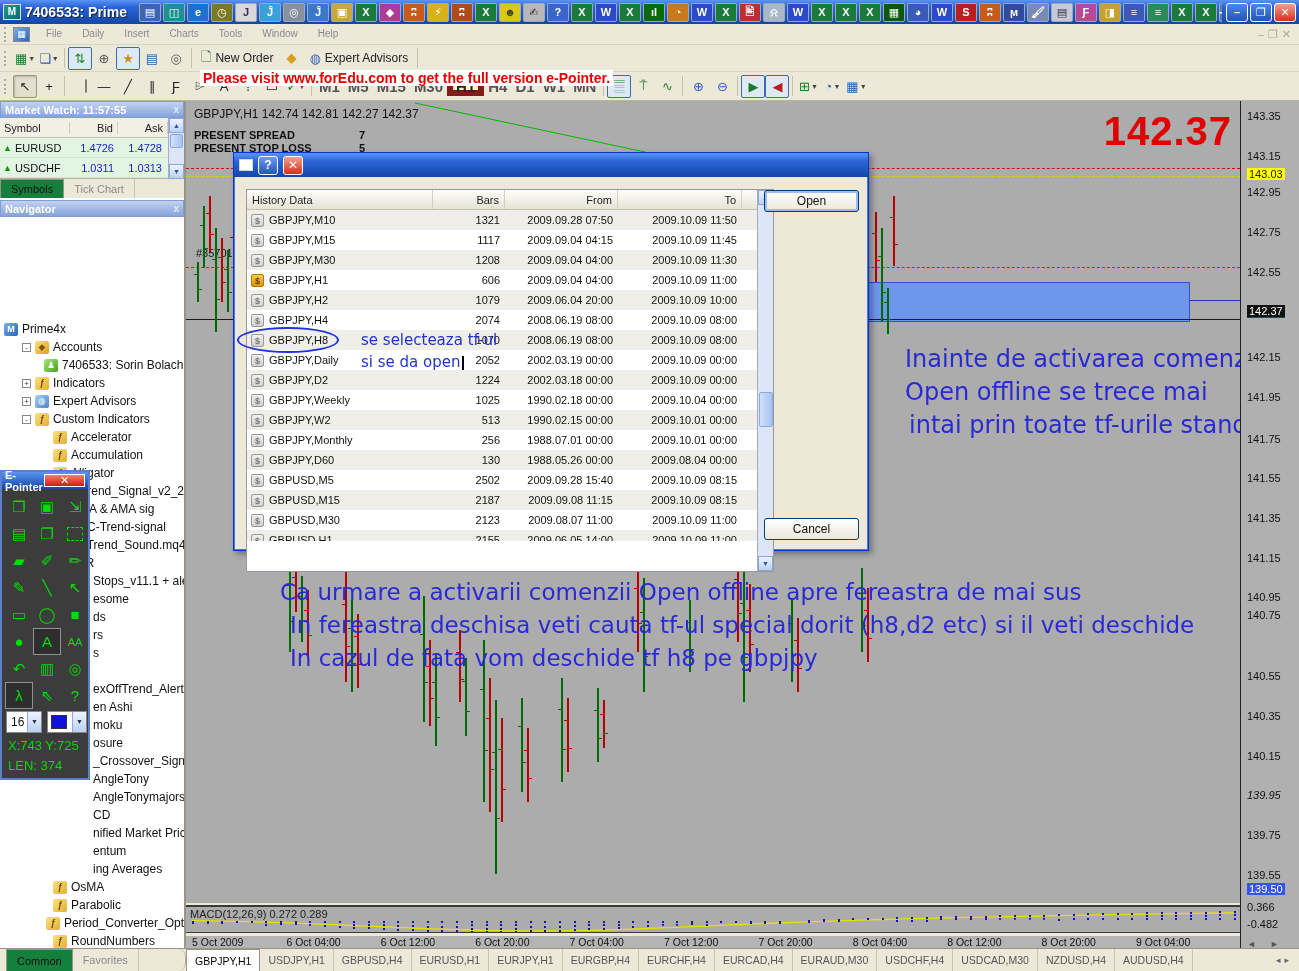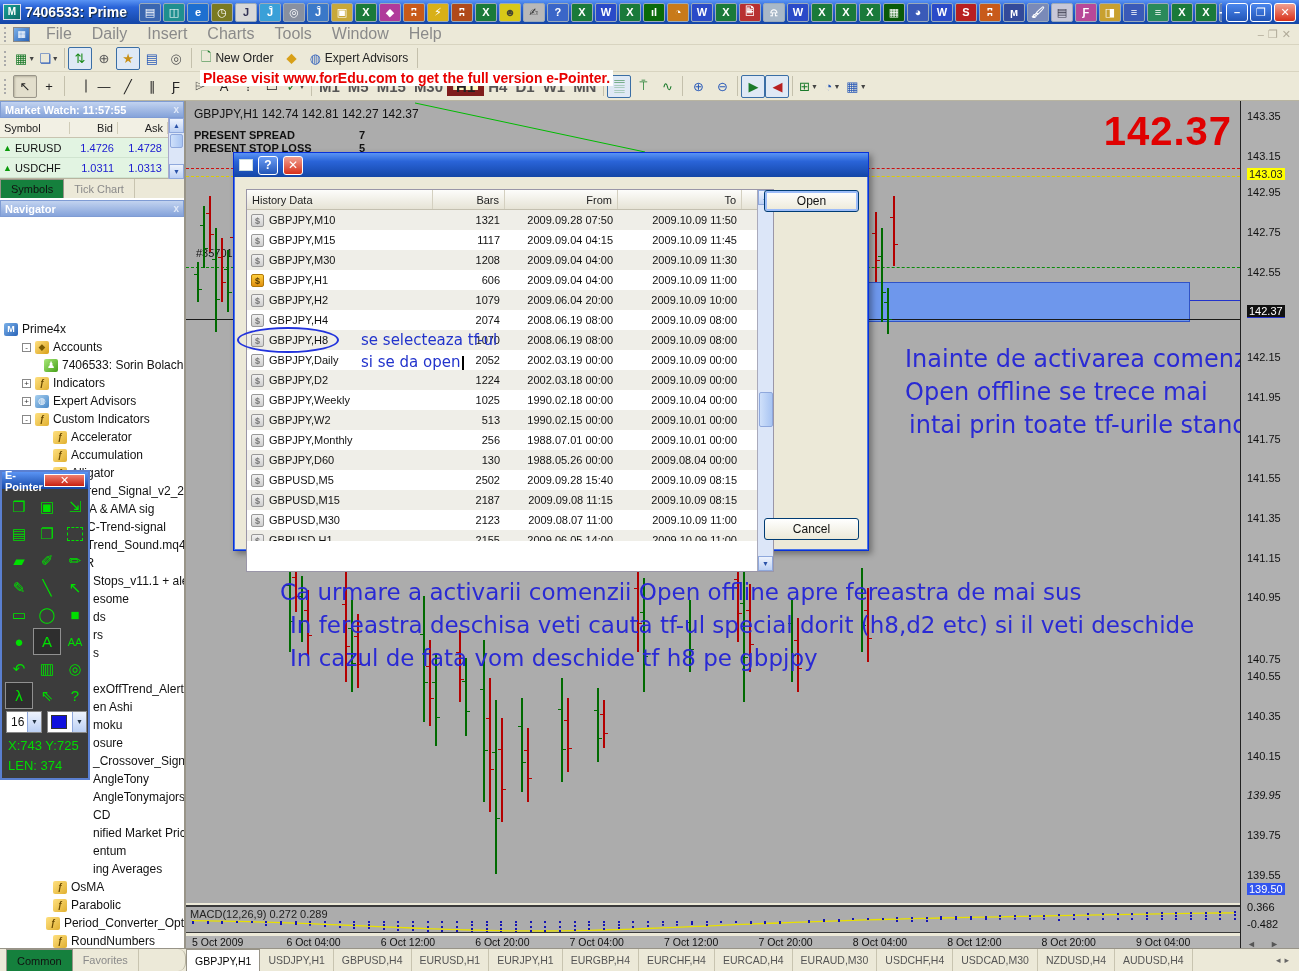--- a/index.html
+++ b/index.html
@@ -15,21 +15,21 @@
 .ql { display:flex; gap:2px; margin-left:8px; flex:1; overflow:hidden; }
 .qlb { width:22px; height:19px; border:1px solid #9ab; border-radius:2px; color:#fff; font-size:11px; font-weight:bold; display:flex; align-items:center; justify-content:center; flex:none; }
 .win-btns { display:flex; gap:2px; }
 .wbtn { width:22px; height:19px; border:1px solid #fff; border-radius:3px; color:#fff; font-size:11px; font-weight:bold; text-align:center; line-height:17px; background:linear-gradient(180deg,#4a86ec,#2356b8); }
 .wbtn.close { background:linear-gradient(180deg,#f0a090,#d8301a); }
 
 
 .menubar { position:absolute; left:0; top:24px; width:1299px; height:21px; background:#ece9d8; border-bottom:1px solid #d8d4c0; display:flex; align-items:center; }
 .grip { width:5px; height:15px; margin:0 4px; border-left:2px dotted #aaa; }
 .menu-ic { width:17px; height:15px; background:linear-gradient(135deg,#7ab0e8,#2a64b8); border:1px solid #888; margin-right:6px; color:#fff; font-size:9px; text-align:center; line-height:13px; }
-.mitem { padding:0 10px; color:#8a8a8a; font-size:16px; line-height:20px; }
+.mitem { padding:0 10px; color:#8a8a8a; font-size:10px; line-height:20px; }
 .menu-winbtns { margin-left:auto; display:flex; gap:4px; padding-right:8px; color:#b0aa98; font-size:11px; }
 
 
 .toolbar { position:absolute; left:0; width:1299px; background:#ece9d8; display:flex; align-items:center; }
 .t2 { top:45px; height:27px; border-bottom:1px solid #d8d4c0; }
 .t3 { top:72px; height:29px; border-bottom:1px solid #b8b4a0; }
 .tbtn { width:24px; height:23px; display:flex; align-items:center; justify-content:center; font-size:13px; border:1px solid transparent; border-radius:2px; flex:none; }
 .tbtn.hl { border:1px solid #3a6ea5; background:#dfe9f5; }
 .tbtn.pressed { border:1px solid #9a968a; background:#e2decc; box-shadow:inset 1px 1px 2px #b8b4a0; }
 .tsep { width:1px; height:20px; background:#c4c0ac; margin:0 3px; flex:none; }
@@ -578,21 +578,21 @@
       <div class="ptick" style="top: 165px;">142.55</div>
       <div class="ptick hl-blue" style="top: 205px;">142.44</div>
       <div class="ptick hl-black" style="top: 204px;">142.37</div>
       <div class="ptick" style="top: 250px;">142.15</div>
       <div class="ptick" style="top: 290px;">141.95</div>
       <div class="ptick" style="top: 332px;">141.75</div>
       <div class="ptick" style="top: 371px;">141.55</div>
       <div class="ptick" style="top: 411px;">141.35</div>
       <div class="ptick" style="top: 451px;">141.15</div>
       <div class="ptick" style="top: 490px;">140.95</div>
-      <div class="ptick" style="top: 552px;">140.75</div>
+      <div class="ptick" style="top: 508px;">140.75</div>
       <div class="ptick" style="top: 569px;">140.55</div>
       <div class="ptick" style="top: 609px;">140.35</div>
       <div class="ptick" style="top: 649px;">140.15</div>
       <div class="ptick" style="top: 688px; font-style: italic;">139.95</div>
       <div class="ptick" style="top: 728px;">139.75</div>
       <div class="ptick" style="top: 768px;">139.55</div>
       <div class="ptick hl-lblue" style="top: 782px;">139.50</div>
       <div class="ptick" style="top: 800px;">0.366</div>
       <div class="ptick" style="top: 817px;">-0.482</div>
     </div>

